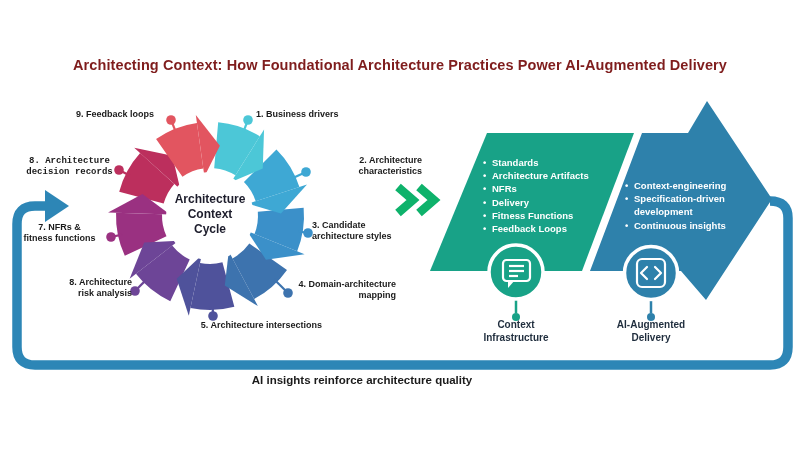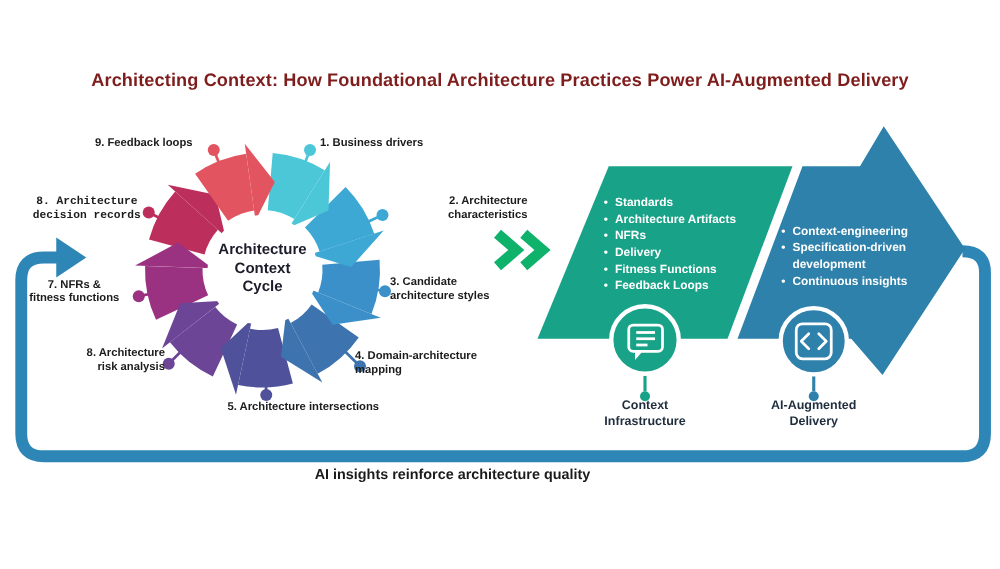--- a/index.html
+++ b/index.html
@@ -117,23 +117,23 @@
 </svg>
 
 <div class="title">Architecting Context: How Foundational Architecture Practices Power AI-Augmented Delivery</div>
 
 <div id="cycle-labels">
     <div class="cyc-label" style="left: 256px; top: 109px; width: 120px; text-align: left;">1. Business drivers</div>
     <div class="cyc-label" style="left: 312px; top: 155px; width: 110px; text-align: right;">2. Architecture
 characteristics</div>
     <div class="cyc-label" style="left: 312px; top: 220px; width: 120px; text-align: left;">3. Candidate
 architecture styles</div>
-    <div class="cyc-label" style="left: 284px; top: 279px; width: 112px; text-align: left;">4. Domain-architecture
+    <div class="cyc-label" style="left: 284px; top: 279px; width: 112px; text-align: right;">4. Domain-architecture
 mapping</div>
-    <div class="cyc-label" style="left: 150px; top: 320px; width: 140px; text-align: left; padding-left: 32px;">5. Architecture intersections</div>
+    <div class="cyc-label" style="left: 150px; top: 320px; width: 140px; text-align: right; padding-left: 32px;">5. Architecture intersections</div>
     <div class="cyc-label" style="left: 32px; top: 277px; width: 100px; text-align: right;">8. Architecture
 risk analysis</div>
     <div class="cyc-label" style="left: 12px; top: 222px; width: 95px; text-align: center;">7. NFRs &amp;
 fitness functions</div>
     <div class="cyc-label" style="left: 22px; top: 156px; width: 95px; text-align: center; font-family: Liberation Mono, monospace;">8. Architecture
 decision records</div>
     <div class="cyc-label" style="left: 62px; top: 109px; width: 106px; text-align: center;">9. Feedback loops</div>
   </div>
 
 <div class="bullets" id="greenBullets" style="left:483px;top:156px;width:132px;">

